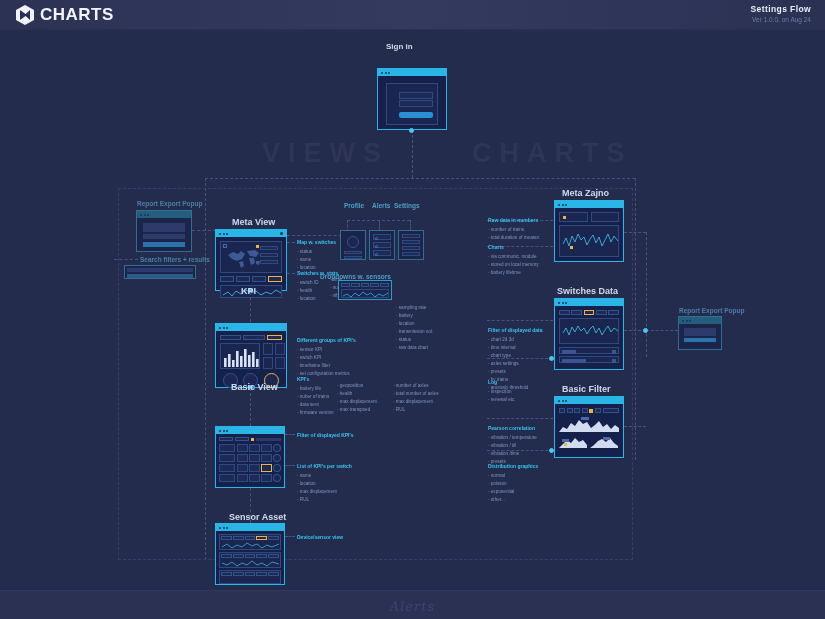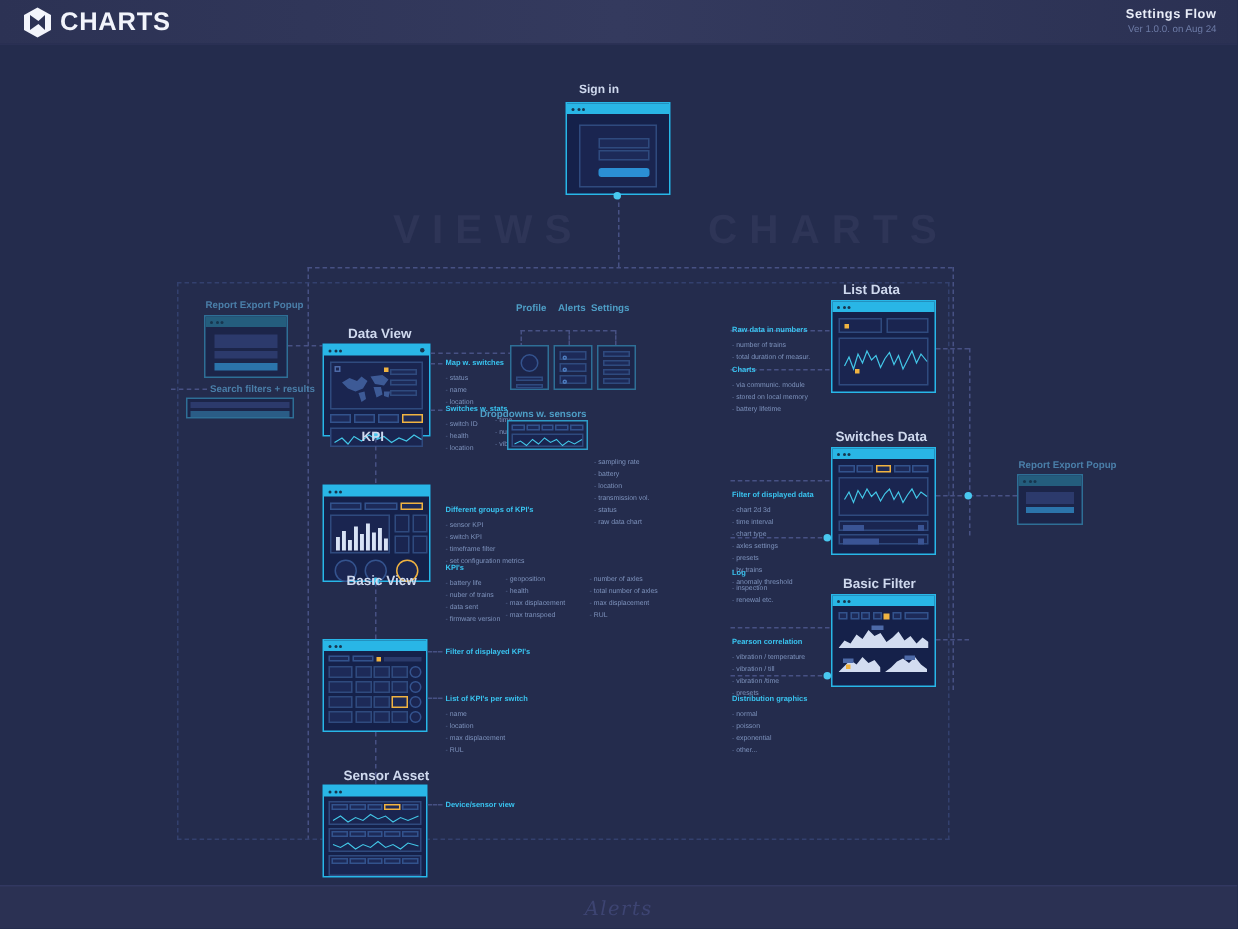--- a/index.html
+++ b/index.html
@@ -99,21 +99,21 @@
 <div class="canvas">
 
   <div class="wm" style="left:262px; top:108px;">VIEWS</div>
   <div class="wm" style="left:472px; top:108px;">CHARTS</div>
 
   <div class="vline" style="left:412px; top:100px; height:48px;"></div>
   <div class="hline" style="left:205px; top:148px; width:430px;"></div>
   <div class="vline" style="left:205px; top:148px; height:382px;"></div>
   <div class="vline" style="left:635px; top:148px; height:282px;"></div>
 
-  <div class="lbl" style="left:386px; top:25px;">Sign in</div>
+  <div class="lbl" style="left:386px; top:12px;">Sign in</div>
   <div class="win" style="left:377px; top:38px; width:70px; height:62px;">
     <div class="bar">
         <i></i>
         <i></i>
         <i></i>
       </div>
     <div class="body" style="padding:7px 8px;">
       <div class="pan" style="height:42px; position:relative;">
         <div class="row" style="position:absolute; left:12px; top:8px; width:34px; height:7px;"></div>
         <div class="row" style="position:absolute; left:12px; top:16px; width:34px; height:7px;"></div>
@@ -142,21 +142,21 @@
   <div class="lbl sm" style="left:140px; top:226px; color:#4a7ea8;">Search filters + results</div>
   <div class="win dim" style="left:124px; top:235px; width:72px; height:14px; border-width:1px;">
     <div style="padding:2px;">
       <div style="height:4px; background:#2c3a6c; margin-bottom:2px;"></div>
       <div style="height:4px; background:#2a5c86;"></div>
     </div>
   </div>
   <div class="hline" style="left:114px; top:229px; width:24px;"></div>
   <div class="hline" style="left:192px; top:200px; width:24px;"></div>
 
-  <div class="lbl" style="left:232px; top:187px; font-size:9px;">Data View</div>
+  <div class="lbl" style="left:232px; top:187px; font-size:9px;">Meta View</div>
   <div class="win" style="left:215px; top:199px; width:72px; height:62px;">
     <div class="bar">
         <i></i>
         <i></i>
         <i></i>
       <span style="position:absolute; right:3px; top:2px; width:3px;height:3px;background:#17364f;border-radius:50%;"></span>
     </div>
     <div class="body" style="padding:4px;">
       <div class="pan" style="height:32px; position:relative; padding:3px;">
         <div style="position:absolute; left:2px; top:2px; width:4px;height:4px;border:1px solid #4d6aa8;"></div>
@@ -450,21 +450,21 @@
           <div class="chip" style="flex:1;height:4px;"></div>
         </div>
       </div>
     </div>
   </div>
   <div class="hline" style="left:285px; top:506px; width:10px;"></div>
   <div class="ann" style="left:297px; top:503px;">
     <b>Device/sensor view</b>
   </div>
 
-  <div class="lbl" style="left:562px; top:158px; font-size:9px;">List Data</div>
+  <div class="lbl" style="left:562px; top:158px; font-size:9px;">Meta Zajno</div>
   <div class="win" style="left:554px; top:170px; width:70px; height:62px;">
     <div class="bar">
         <i></i>
         <i></i>
         <i></i>
       </div>
     <div class="body" style="padding:4px;">
       <div style="display:flex;gap:3px;margin-bottom:3px;">
         <div class="pan" style="flex:1;height:10px;position:relative;">
           <span style="position:absolute;left:3px;top:3px;width:3px;height:3px;background:#f0b341;"></span>

